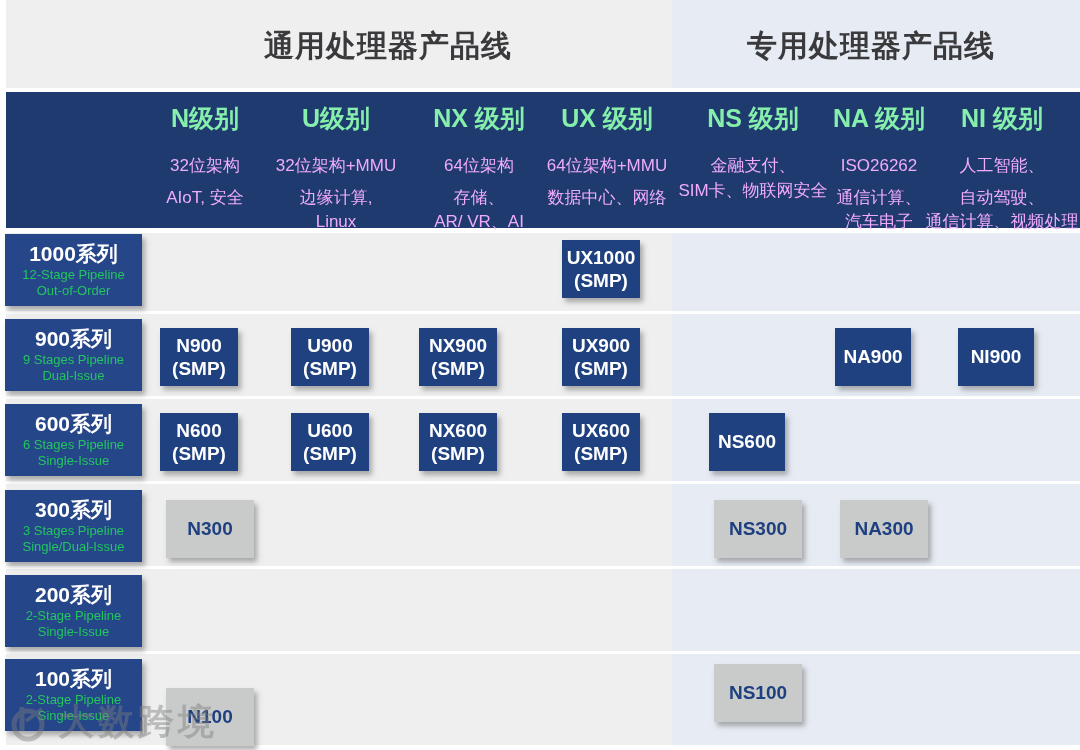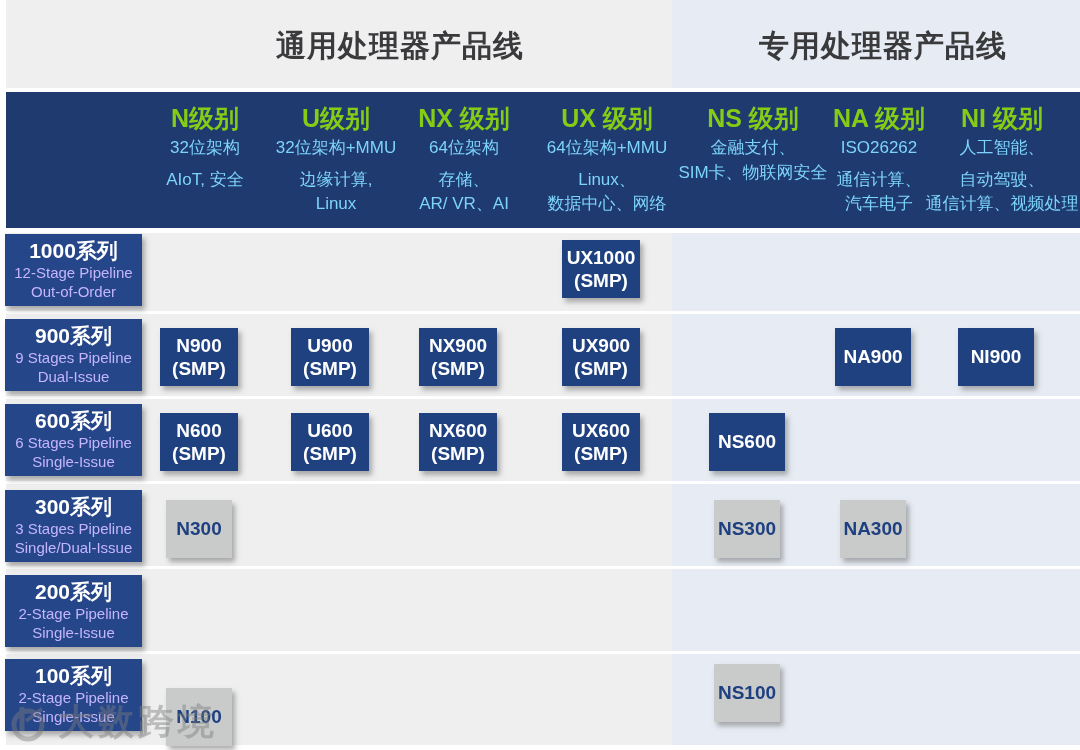--- a/index.html
+++ b/index.html
@@ -6,52 +6,52 @@
   .canvas{
     position:relative;width:1080px;height:750px;overflow:hidden;background:#ffffff;
     font-family:"Liberation Sans","DejaVu Sans",sans-serif;
   }
   
   .titleband{position:absolute;left:6px;top:0;width:1074px;height:88px;}
   .titleband .bg-left{position:absolute;left:0;top:0;width:666px;height:88px;background:#efeff0;}
   .titleband .bg-right{position:absolute;left:666px;top:0;width:408px;height:88px;background:#e7ecf4;}
   .section-title{
     position:absolute;top:26px;transform:translateX(-50%);
-    font-size:30px;font-weight:bold;color:#3a3a3d;white-space:nowrap;letter-spacing:1px;margin-left:12px;
+    font-size:30px;font-weight:bold;color:#3a3a3d;white-space:nowrap;letter-spacing:1px;
   }
   .section-title.general{left:382px;}
   .section-title.special{left:865px;}
   
   .navyband{position:absolute;left:6px;top:92px;width:1074px;height:136px;background:#1e3a6e;}
   .col-head{position:absolute;top:10px;width:190px;text-align:center;}
-  .col-title{font-size:25px;font-weight:bold;color:#84cc16;white-space:nowrap;margin-bottom:1px;}
-  .col-line{font-size:17px;color:#7dd3fc;white-space:nowrap;line-height:1.45;}
+  .col-title{font-size:25px;font-weight:bold;color:#86efac;white-space:nowrap;margin-bottom:19px;}
+  .col-line{font-size:17px;color:#f0abfc;white-space:nowrap;line-height:1.45;}
   .col-line.first{margin-bottom:7px;}
   
   .bodyarea{position:absolute;left:6px;top:233px;width:1074px;height:512px;}
   .bodyarea .bg-left{position:absolute;left:0;top:0;width:666px;height:512px;background:#efeff0;}
   .bodyarea .bg-right{position:absolute;left:666px;top:0;width:408px;height:512px;background:#e7ecf4;}
   .separator{position:absolute;left:6px;width:1074px;height:3px;background:rgba(255,255,255,0.95);}
   
   .row-label{
     position:absolute;left:5px;width:137px;height:72px;background:#26468a;
     color:#fff;text-align:center;box-shadow:3px 4px 5px rgba(110,110,110,0.55);
     display:flex;flex-direction:column;justify-content:center;
   }
   .row-title{font-size:21px;font-weight:bold;line-height:1.15;margin-bottom:1px;}
-  .row-sub{font-size:15px;line-height:1.22;color:#c4b5fd;white-space:nowrap;}
+  .row-sub{font-size:13px;line-height:1.22;color:#22c55e;white-space:nowrap;}
   
   .chip{
     position:absolute;height:58px;display:flex;flex-direction:column;justify-content:center;
     align-items:center;text-align:center;box-shadow:3px 4px 5px rgba(110,110,110,0.55);
   }
   .chip span{display:block;font-size:19px;font-weight:bold;line-height:1.22;white-space:nowrap;}
   .chip.navy{background:#1f4180;color:#ffffff;}
   .chip.gray{background:#c9cbca;color:#1e4080;}
-  .w78{width:78px;} .w76{width:76px;} .w66{width:66px;}
+  .w78{width:78px;} .w76{width:76px;} .w66{width:88px;}
   
   .watermark{
     position:absolute;left:8px;top:698px;display:flex;align-items:center;gap:6px;
     color:rgba(125,125,125,0.45);font-size:36px;font-weight:bold;letter-spacing:4px;pointer-events:none;
   }
   .wm-logo{opacity:0.45;}
 </style>
 </head>
 <body>
 
@@ -69,30 +69,29 @@
       <div class="col-title">N级别</div>
       <div class="col-line first">32位架构</div>
       <div class="col-line">AIoT, 安全</div>
     </div>
     <div class="col-head" style="left:235px">
       <div class="col-title">U级别</div>
       <div class="col-line first">32位架构+MMU</div>
       <div class="col-line">边缘计算,</div>
       <div class="col-line">Linux</div>
     </div>
-    <div class="col-head" style="left:363px">
+    <div class="col-head" style="left:378px">
       <div class="col-title">NX 级别</div>
       <div class="col-line first">64位架构</div>
       <div class="col-line">存储、</div>
       <div class="col-line">AR/ VR、AI</div>
     </div>
     <div class="col-head" style="left:506px">
       <div class="col-title">UX 级别</div>
       <div class="col-line first">64位架构+MMU</div>
-      <div class="col-line">Linux、</div>
       <div class="col-line">数据中心、网络</div>
     </div>
     <div class="col-head" style="left:652px">
       <div class="col-title">NS 级别</div>
       <div class="col-line">金融支付、</div>
       <div class="col-line">SIM卡、物联网安全</div>
     </div>
     <div class="col-head" style="left:778px">
       <div class="col-title">NA 级别</div>
       <div class="col-line first">ISO26262</div>

